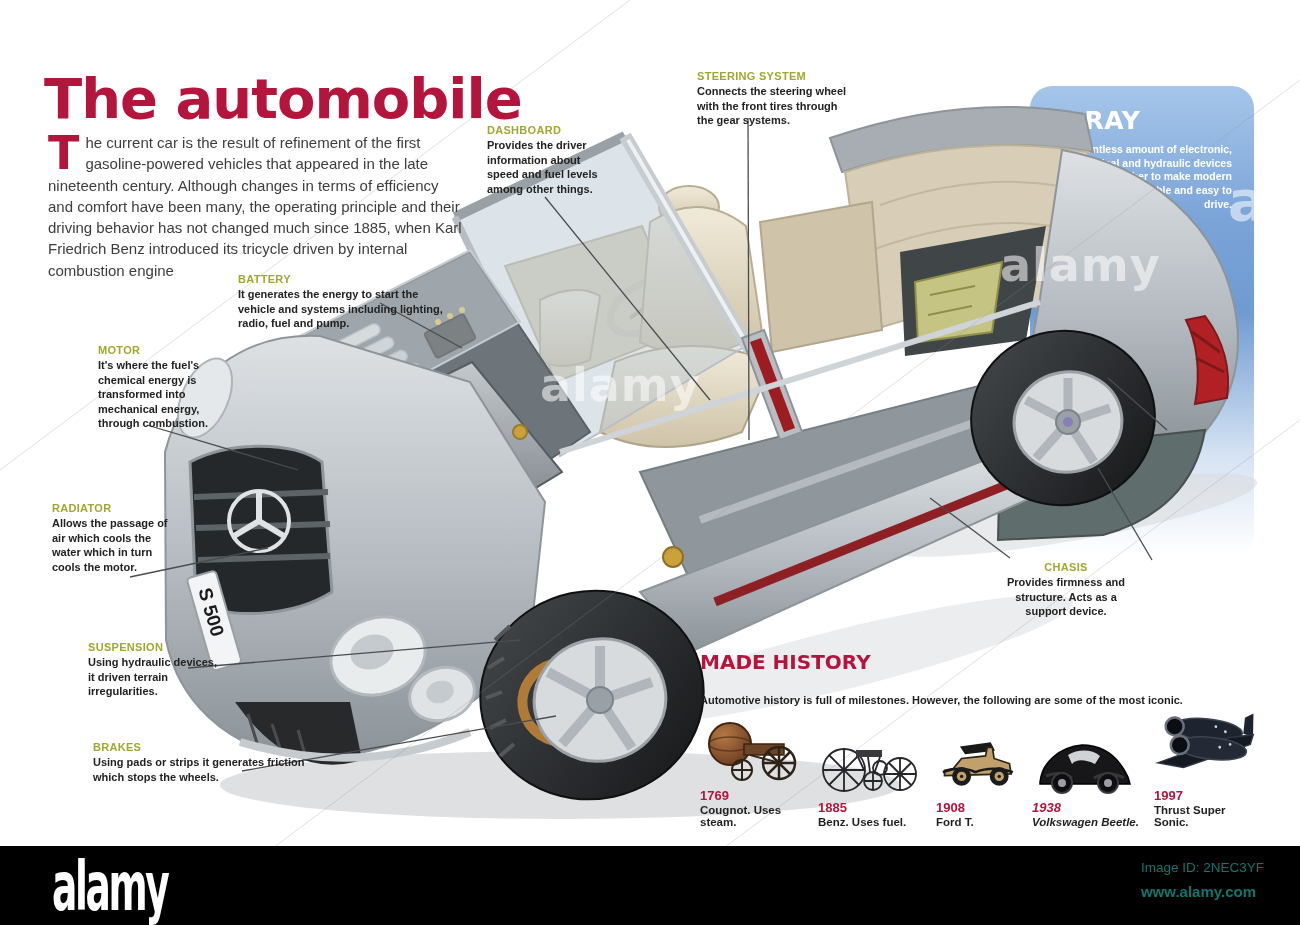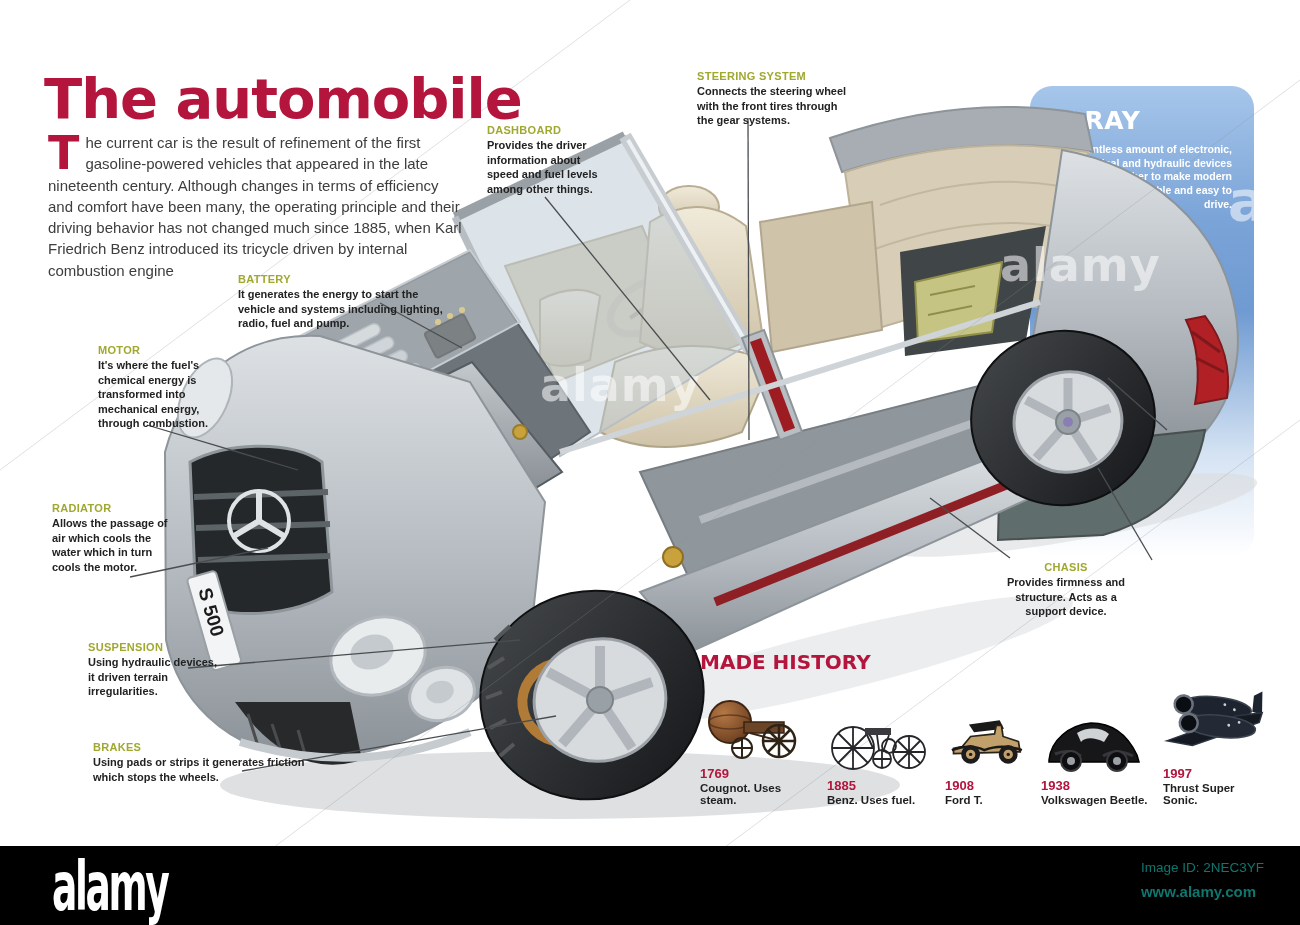--- a/index.html
+++ b/index.html
@@ -34,21 +34,21 @@
   
   #history{left:700px;top:650px;width:560px;z-index:6;}
   #history-title{font-size:20px;font-weight:800;color:#b3153d;
                  font-family:"DejaVu Sans",sans-serif;margin-bottom:20px;}
   #history-sub{font-size:11px;font-weight:700;color:#1f1f1f;margin-bottom:10px;}
   #milestones{display:flex;align-items:flex-end;gap:14px;}
   .milestone{display:flex;flex-direction:column;}
   .milestone .m-icon{height:66px;display:flex;align-items:flex-end;}
   .milestone .m-year{font-size:13px;font-weight:800;color:#b3153d;margin-top:6px;}
   .milestone .m-name{font-size:11.5px;font-weight:700;color:#1f1f1f;margin-top:1px;}
-  .m1{width:118px;} .m2{width:112px;margin-left:9px;} .m3{width:82px;} .m4{width:118px;} .m5{width:108px;}
+  .m1{width:118px;} .m2{width:112px;} .m3{width:82px;} .m4{width:118px;font-style:italic;} .m5{width:108px;}
 
   
   .wm{z-index:3;pointer-events:none;color:rgba(255,255,255,.55);font-weight:800;
       font-family:"DejaVu Sans",sans-serif;}
   #wm-lines{left:0;top:0;z-index:3;pointer-events:none;}
 
   
   #leaders{left:0;top:0;z-index:5;pointer-events:none;}
 
   
@@ -286,20 +286,21 @@
     <div class="lbl-title">BRAKES</div>
     <div class="lbl-text">Using pads or strips it generates friction which stops the wheels.</div>
   </div>
   <div class="part-label abs" style="left:997px;top:561px;width:138px;text-align:center;">
     <div class="lbl-title">CHASIS</div>
     <div class="lbl-text">Provides firmness and structure. Acts as a support device.</div>
   </div>
 
   <div id="history" class="abs">
     <div id="history-title">MADE HISTORY</div>
+    <div id="history-sub">Automotive history is full of milestones. However, the following are some of the most iconic.</div>
     <div id="milestones">
 
       <div class="milestone m1">
         <div class="m-icon">
           <svg width="104" height="66" viewBox="0 0 104 66">
             <circle cx="30" cy="28" r="21" fill="url(#copper)" stroke="#3f2513" stroke-width="2"></circle>
             <ellipse cx="30" cy="28" rx="21" ry="7" fill="none" stroke="#3f2513" stroke-width="1.5" opacity=".6"></ellipse>
             <rect x="44" y="28" width="40" height="11" fill="#6b4526" stroke="#3a2413" stroke-width="1.5"></rect>
             <path d="M50 39 L 76 46" stroke="#3a2413" stroke-width="2"></path>
             <g stroke="#2e2317" stroke-width="2.5" fill="none">

